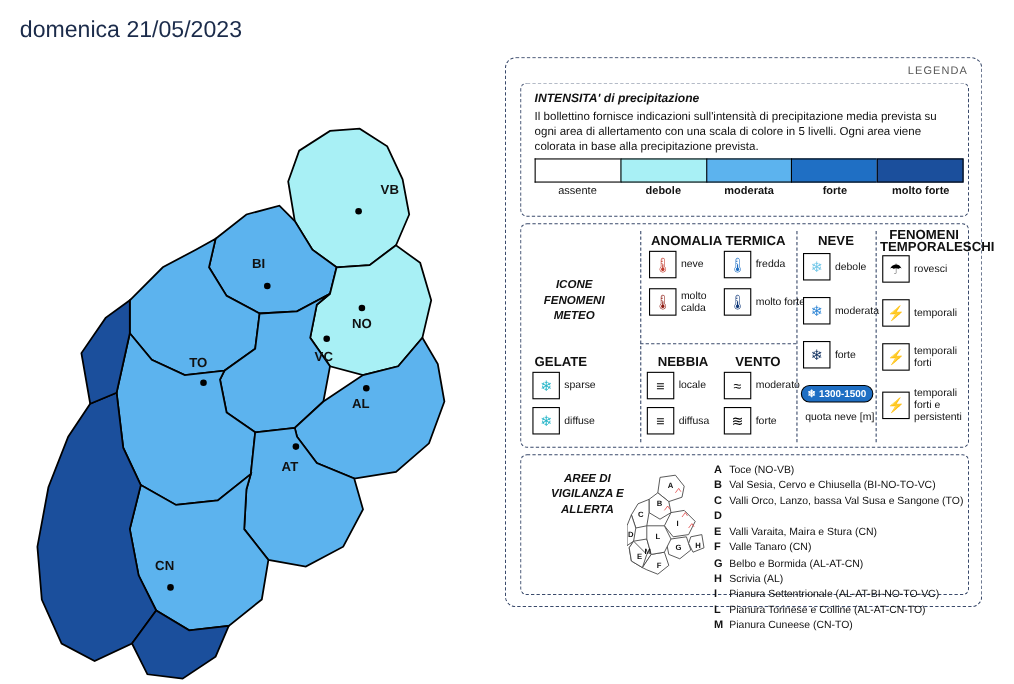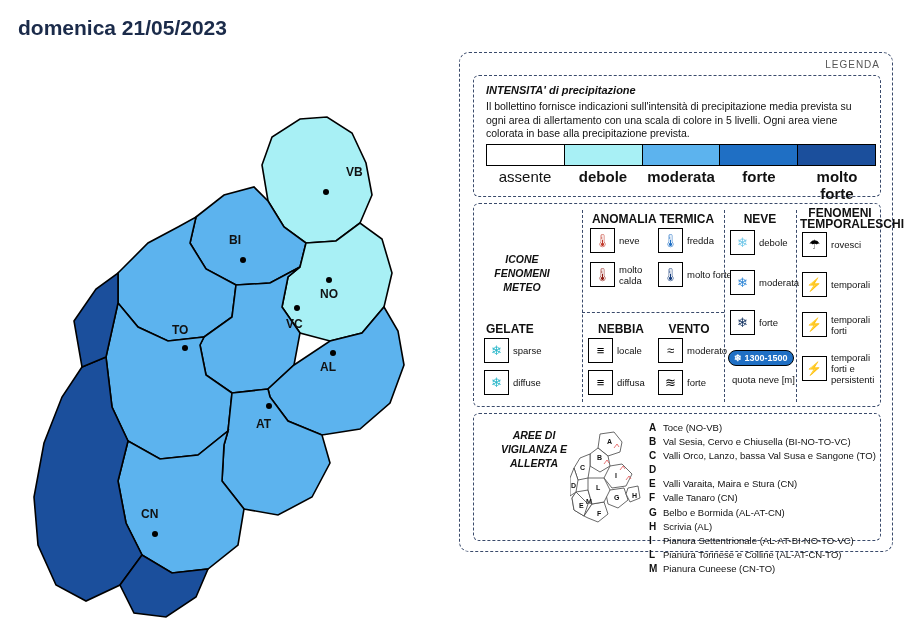--- a/index.html
+++ b/index.html
@@ -5,21 +5,21 @@
   html,body{margin:0;padding:0;}
   body{
     width:922px;height:622px;
     background:#ffffff;
     font-family:"Liberation Sans", sans-serif;
     position:relative;
     overflow:hidden;
   }
   .title{
     position:absolute;left:18px;top:16px;
-    font-size:21px;font-weight:bold;color:#1b2b4a;
+    font-size:21px;font-weight:normal;color:#1b2b4a;
     letter-spacing:0px;
   }
   
   .map-wrap{position:absolute;left:0px;top:45px;width:450px;height:575px;}
   .map-svg{position:absolute;left:0;top:0;}
   .city-label{
     position:absolute;font-size:12px;font-weight:bold;color:#111;
   }
   .city-dot{position:absolute;width:6px;height:6px;background:#000;border-radius:50%;}
   
@@ -38,21 +38,21 @@
   .intens-title{
     position:absolute;left:12px;top:8px;font-size:11px;font-weight:bold;font-style:italic;color:#111;
   }
   .intens-desc{
     position:absolute;left:12px;top:24px;width:386px;font-size:10.5px;color:#111;line-height:13.5px;
   }
   .scale{position:absolute;left:12px;top:68px;width:390px;height:22px;display:flex;}
   .scale div{flex:1;height:22px;border:1px solid #000;border-right:none;box-sizing:border-box;}
   .scale div:last-child{border-right:1px solid #000;}
   .scale-labels{position:absolute;left:12px;top:92px;width:390px;height:14px;display:flex;}
-  .scale-labels span{flex:1;text-align:center;font-size:15px;color:#111;}
+  .scale-labels span{flex:1;text-align:center;font-size:10px;color:#111;}
   .scale-labels span.b{font-weight:bold;}
 
   .icons-box{
     position:absolute;left:13px;top:150px;width:408px;height:204px;
     border:1px dashed #3a4a6b;border-radius:6px;box-sizing:border-box;
   }
   .sec-head{position:absolute;font-size:12px;font-weight:bold;color:#111;text-align:center;}
   .icon-sq{
     width:25px;height:25px;border:1px solid #000;background:#fff;
     display:flex;align-items:center;justify-content:center;box-sizing:border-box;

